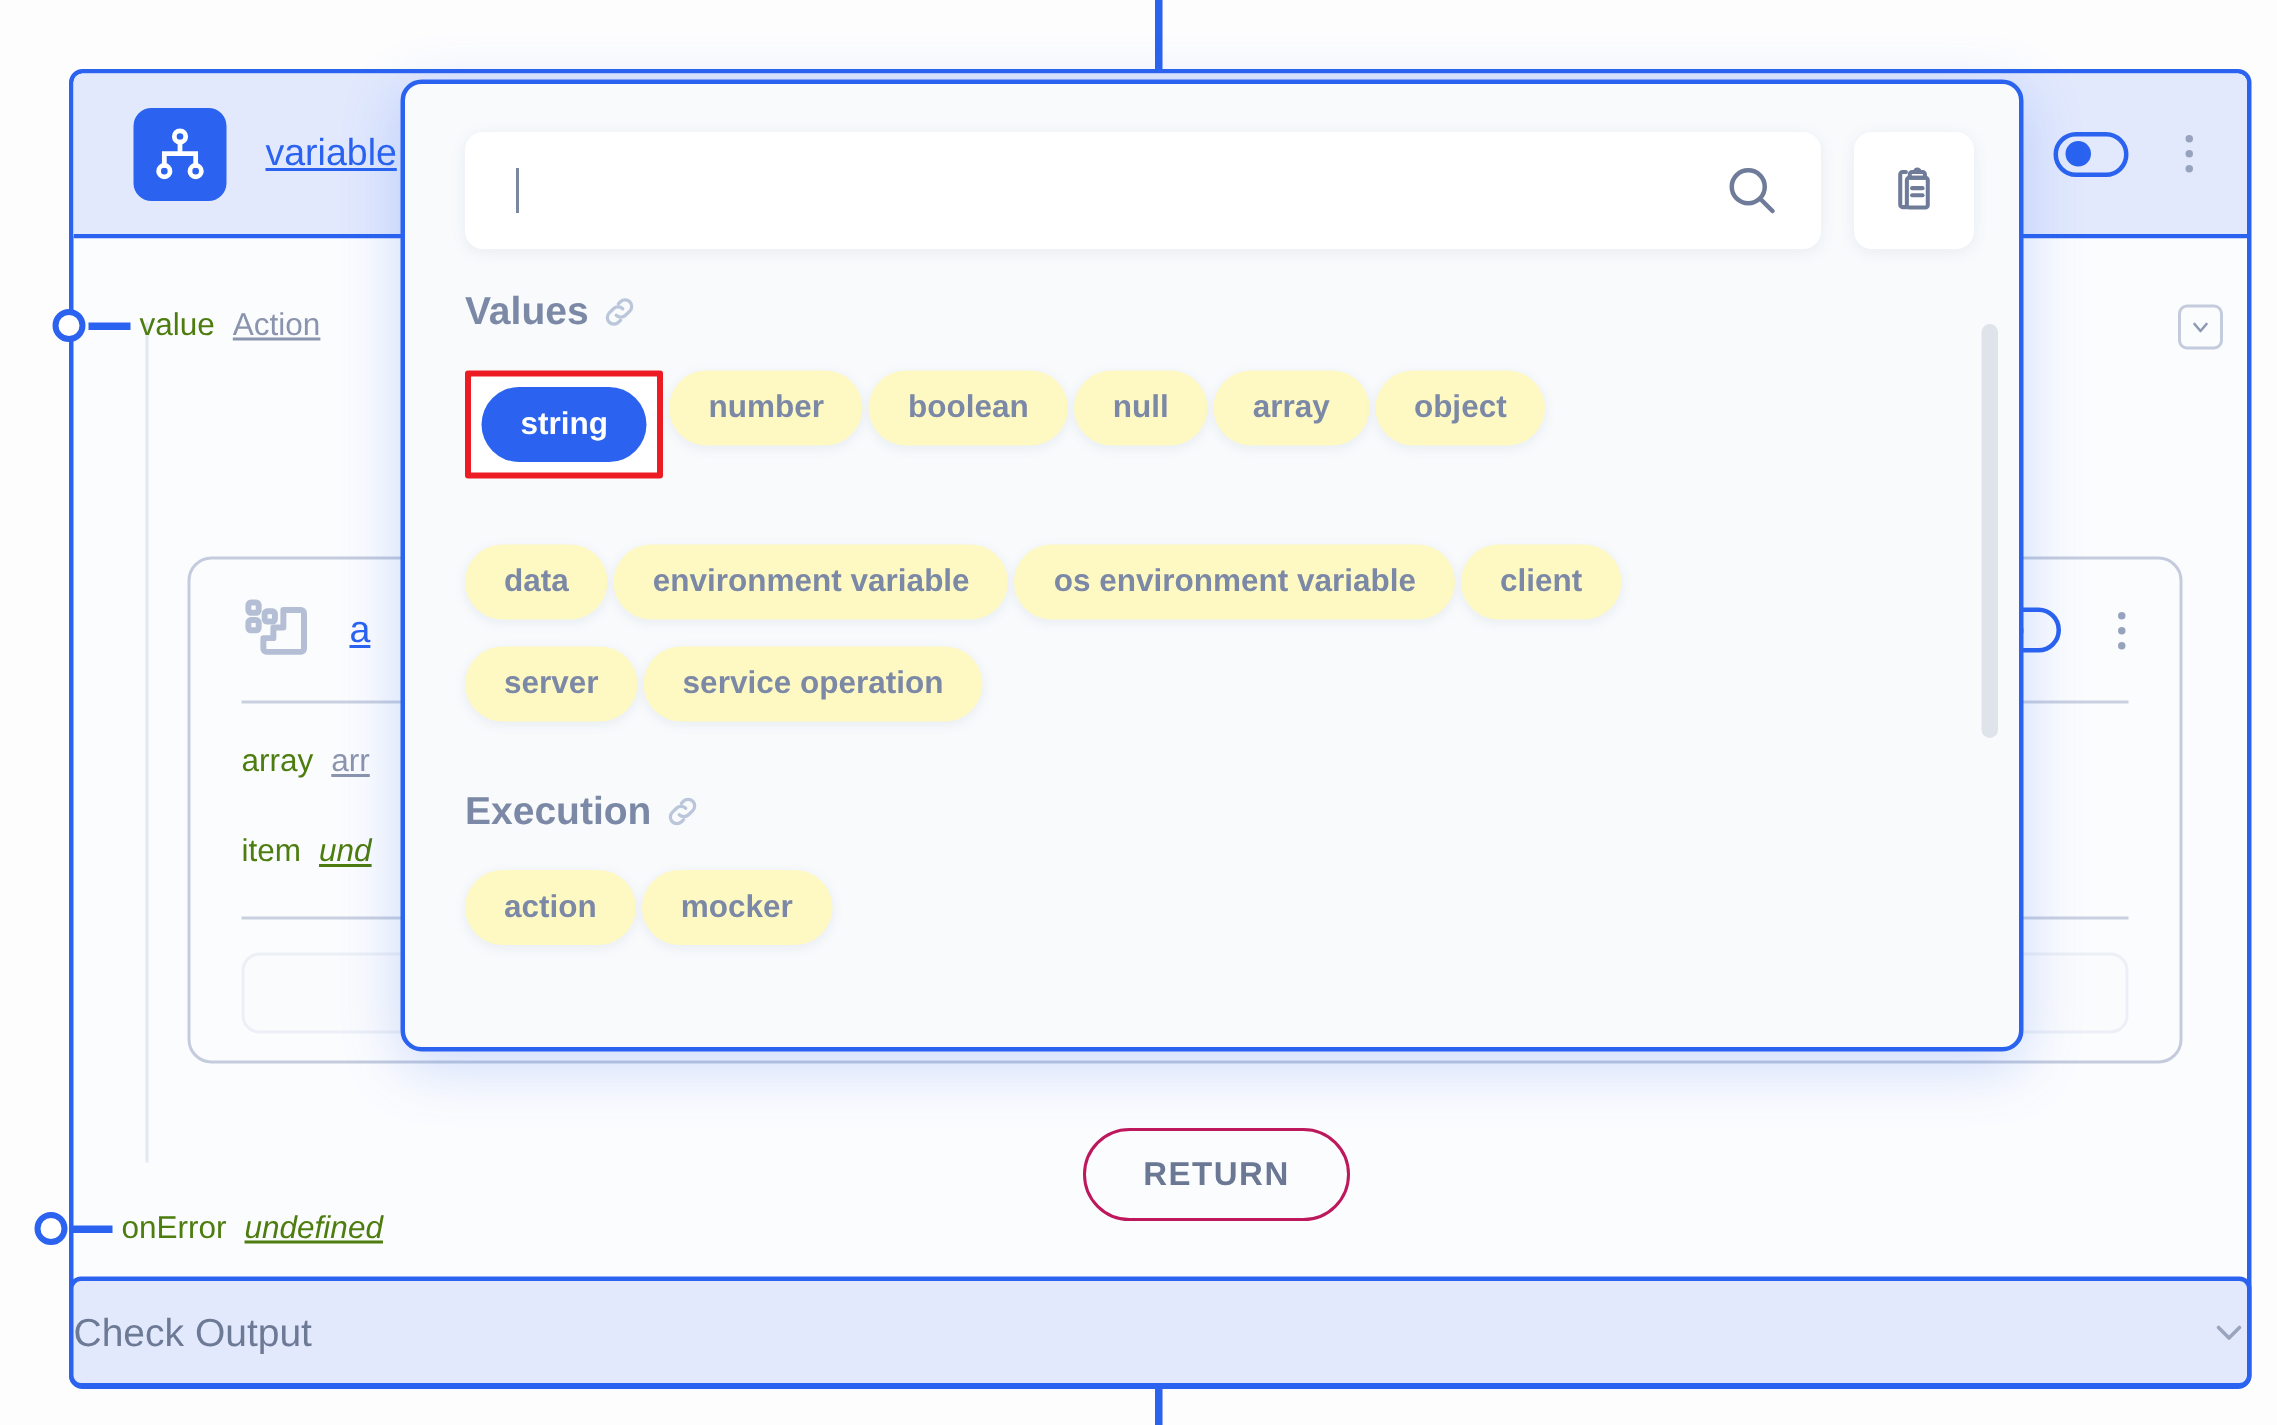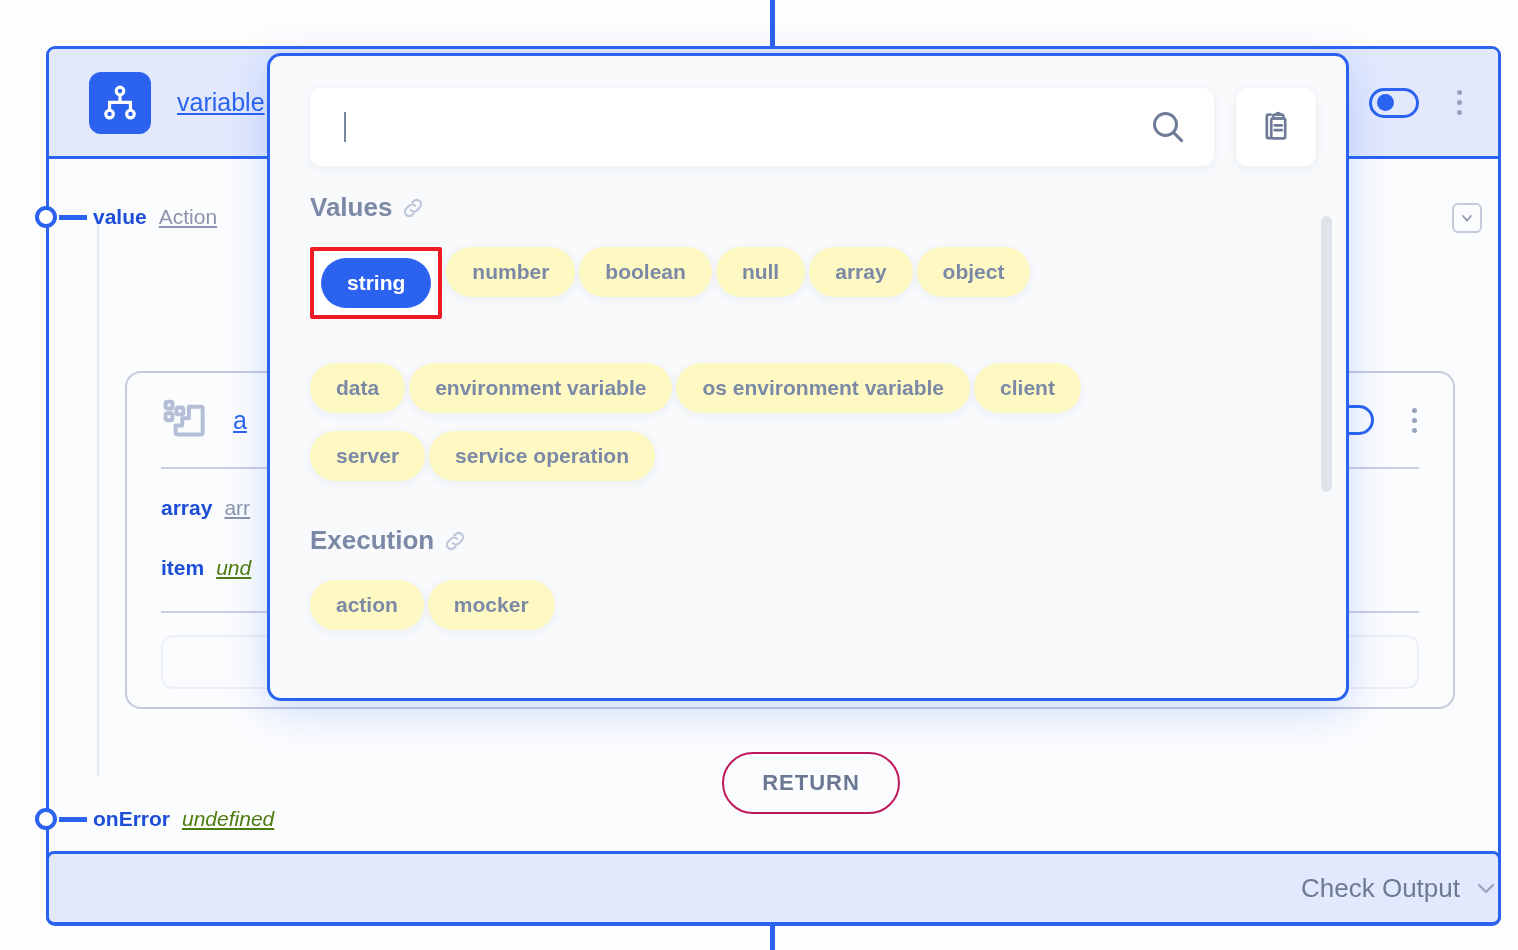--- a/index.html
+++ b/index.html
@@ -112,21 +112,21 @@
     border-radius: 50%;
     background: #ffffff;
   }
   .port-stub {
     position: absolute;
     left: -34px;
     width: 28px; height: 5px;
     background: #2b63f0;
   }
   .port-label {
-    font-size: 21px; font-weight: bold; color: #1d4ed8;
+    font-size: 21px; font-weight: normal; color: #4d7c0f;
   }
   .port-value {
     margin-left: 12px;
     font-size: 21px;
     color: #8a94ad;
     text-decoration: underline;
   }
   .port-value.und { color: #4d7c0f; font-style: italic; }
 
   .collapse-box {
@@ -204,21 +204,21 @@
   }
 
   
   .check-output {
     position: absolute;
     left: 46px; top: 851px;
     width: 1455px; height: 74px;
     background: #e2e9fd;
     border: 3px solid #2b63f0;
     border-radius: 8px;
-    display: flex; align-items: center; justify-content: flex-end;
+    display: flex; align-items: center; justify-content: space-between;
     gap: 14px;
   }
   .check-output-label {
     font-size: 26px; color: #6d7a96;
   }
 
   
   .popup {
     position: absolute;
     left: 267px; top: 53px;
@@ -401,21 +401,21 @@
           </div>
         </div>
 
         <div class="hr-line" style="margin-top:22px;"></div>
 
         <div class="inner-input"></div>
       </div>
 
       <div class="return-btn">RETURN</div>
 
-      <div class="port-row" style="left:44px; top:648px;">
+      <div class="port-row" style="left:32px; top:648px;">
         <div class="port-dot"></div>
         <div class="port-stub"></div>
         <div class="port-label">onError</div>
         <div class="port-value und">undefined</div>
       </div>
     </div>
   </div>
 
   <div class="check-output">
     <div class="check-output-label">Check Output</div>

